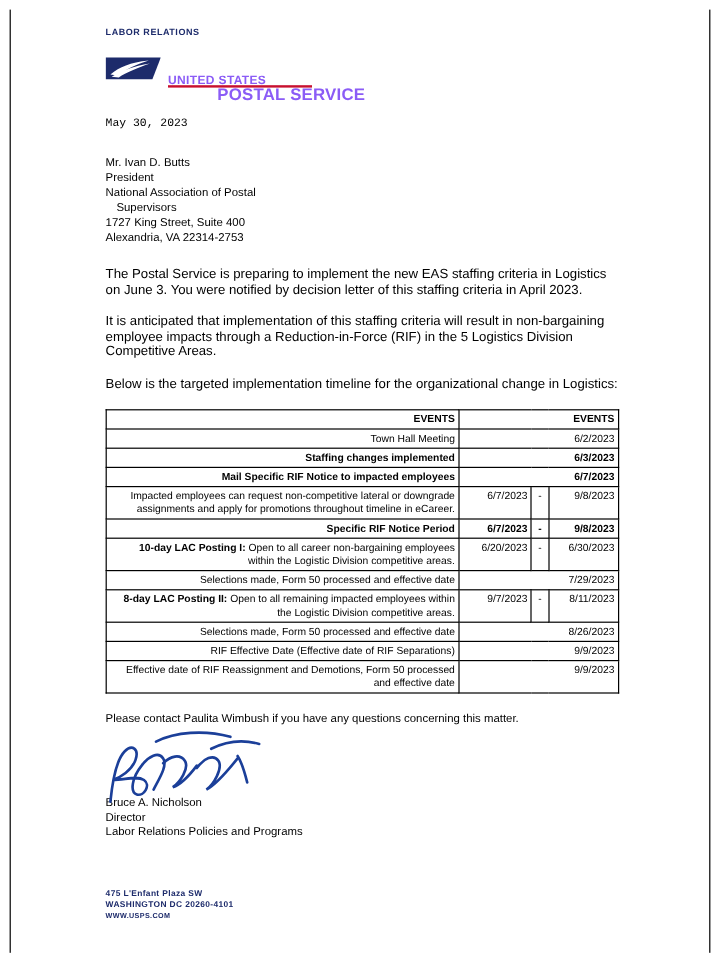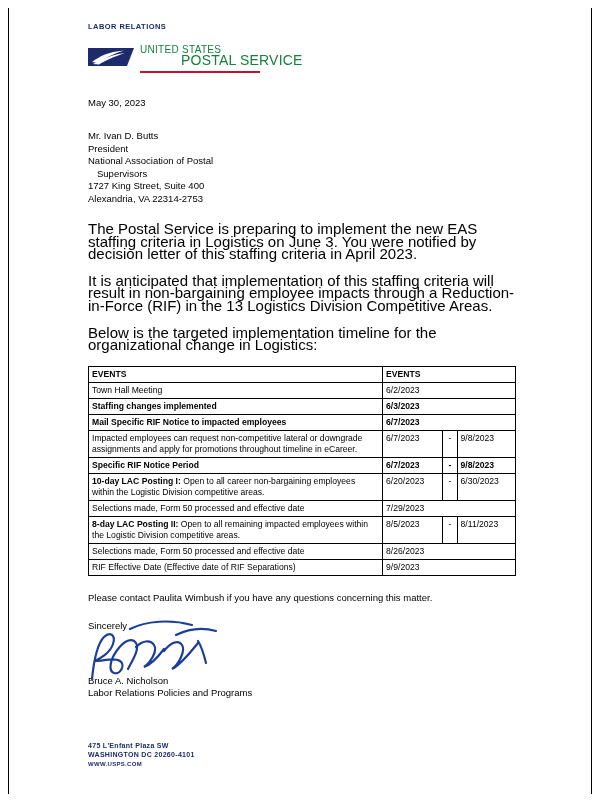--- a/index.html
+++ b/index.html
@@ -56,23 +56,23 @@
     margin-bottom: 20px;
   }
   .logo-eagle {
     position: absolute;
     left: 0; top: 2px;
     width: 46px; height: 24px;
   }
   .logo-text {
     position: absolute;
     left: 52px;
-    top: 1px;
-    color: #15803d;
-    font-weight: normal;
+    top: 19px;
+    color: #8b5cf6;
+    font-weight: bold;
     line-height: 11px;
   }
   .logo-text .l1 {
     font-size: 10px;
     letter-spacing: 0.3px;
   }
   .logo-text .l2 {
     font-size: 14px;
     letter-spacing: 0.2px;
     margin-left: 41px;
@@ -82,51 +82,52 @@
     left: 52px;
     top: 28px;
     width: 120px;
     height: 2px;
     background: #c8102e;
   }
 
   .date {
     font-size: 9.5px;
     margin-bottom: 22px;
+    font-family: Liberation Mono, monospace;
   }
   .addr {
     font-size: 9.5px;
     line-height: 12.5px;
     margin-bottom: 18px;
   }
   .addr .indent { padding-left: 9px; }
   .salutation {
     font-size: 9.5px;
     margin-bottom: 14px;
   }
   p.body-para {
-    font-size: 15px;
+    font-size: 11px;
     line-height: 12.6px;
     margin: 0 0 14px 0;
   }
 
   
   table.timeline {
     border-collapse: collapse;
     width: 428px;
     table-layout: fixed;
     margin-bottom: 16px;
   }
   table.timeline td, table.timeline th {
     border: 1px solid #000;
     font-size: 8.6px;
     line-height: 11px;
     padding: 2px 3px;
     vertical-align: top;
-    text-align: left;
+    text-align: right;
   }
   table.timeline th {
     font-weight: bold;
   }
   .c-event { width: 292px; }
   .c-date1 { width: 60px; }
   .c-dash  { width: 14px; text-align: center !important; }
   .c-date2 { width: 58px; }
   .b { font-weight: bold; }
   .nb { font-weight: normal; }
@@ -209,21 +210,21 @@
       <div>Mr. Ivan D. Butts</div>
       <div>President</div>
       <div>National Association of Postal</div>
       <div class="indent">Supervisors</div>
       <div>1727 King Street, Suite 400</div>
       <div>Alexandria, VA  22314-2753</div>
     </div>
 
 
     <p class="body-para">The Postal Service is preparing to implement the new EAS staffing criteria in Logistics on June 3. You were notified by decision letter of this staffing criteria in April 2023.</p>
-    <p class="body-para">It is anticipated that implementation of this staffing criteria will result in non-bargaining employee impacts through a Reduction-in-Force (RIF) in the 13 Logistics Division Competitive Areas.</p>
+    <p class="body-para">It is anticipated that implementation of this staffing criteria will result in non-bargaining employee impacts through a Reduction-in-Force (RIF) in the 5 Logistics Division Competitive Areas.</p>
     <p class="body-para">Below is the targeted implementation timeline for the organizational change in Logistics:</p>
 
     <table class="timeline">
       <colgroup>
         <col class="c-event">
           <col class="c-date1">
           <col class="c-dash">
           <col class="c-date2">
       </colgroup>
       <thead>
@@ -262,52 +263,56 @@
             <td class="">6/20/2023</td>
             <td class="c-dash ">-</td>
             <td class="">6/30/2023</td>
           </tr>
           <tr>
             <td>Selections made, Form 50 processed and effective date</td>
             <td class="" colspan="3">7/29/2023</td>
           </tr>
           <tr>
             <td><span class="b">8-day LAC Posting II:</span><span class="nb"> Open to all remaining impacted employees within the Logistic Division competitive areas.</span></td>
-            <td class="">8/5/2023</td>
+            <td class="">9/7/2023</td>
             <td class="c-dash ">-</td>
             <td class="">8/11/2023</td>
           </tr>
           <tr>
             <td>Selections made, Form 50 processed and effective date</td>
             <td class="" colspan="3">8/26/2023</td>
           </tr>
           <tr>
             <td>RIF Effective Date (Effective date of RIF Separations)</td>
             <td class="" colspan="3">9/9/2023</td>
           </tr>
+          <tr>
+            <td>Effective date of RIF Reassignment and Demotions, Form 50 processed and effective date</td>
+            <td class="" colspan="3">9/9/2023</td>
+          </tr>
         </tbody>
     </table>
 
     <p class="closing-para">Please contact Paulita Wimbush if you have any questions concerning this matter.</p>
 
-    <div class="sincerely">Sincerely</div>
 
     <div class="sig-area">
       <svg class="sig-svg" width="160" height="72" viewBox="0 0 160 72">
         <g fill="none" stroke="#1b3f99" stroke-width="2.2" stroke-linecap="round">
           <path d="M12 62 C14 42, 18 26, 24 20 C30 14, 36 18, 33 27 C30 36, 20 42, 14 44 C24 44, 34 40, 40 44 C46 48, 40 58, 34 56 C28 54, 30 42, 38 32 C44 24, 52 20, 56 26 C60 32, 52 44, 48 52"></path>
           <path d="M56 30 C62 24, 70 22, 74 28 C78 34, 70 46, 64 50 C70 48, 78 40, 84 32"></path>
           <path d="M84 34 C90 26, 98 22, 102 28 C106 34, 98 48, 92 52 C100 48, 110 36, 118 26"></path>
           <path d="M118 24 C122 30, 124 38, 126 46"></path>
           <path d="M96 18 C108 12, 122 10, 136 14"></path>
           <path d="M50 12 C66 4, 90 2, 112 8"></path>
         </g>
       </svg>
       <div style="height:42px"></div>
       <div class="sig-name">Bruce A. Nicholson</div>
+      <div class="sig-name">Director</div>
       <div class="sig-name">Labor Relations Policies and Programs</div>
     </div>
   </div>
 
   <div class="footer">
     <div class="f1">475 L'Enfant Plaza SW</div>
     <div class="f2 sc">Washington DC  20260-4101</div>
     <div class="f3 sc">www.usps.com</div>
   </div>
 </div>

